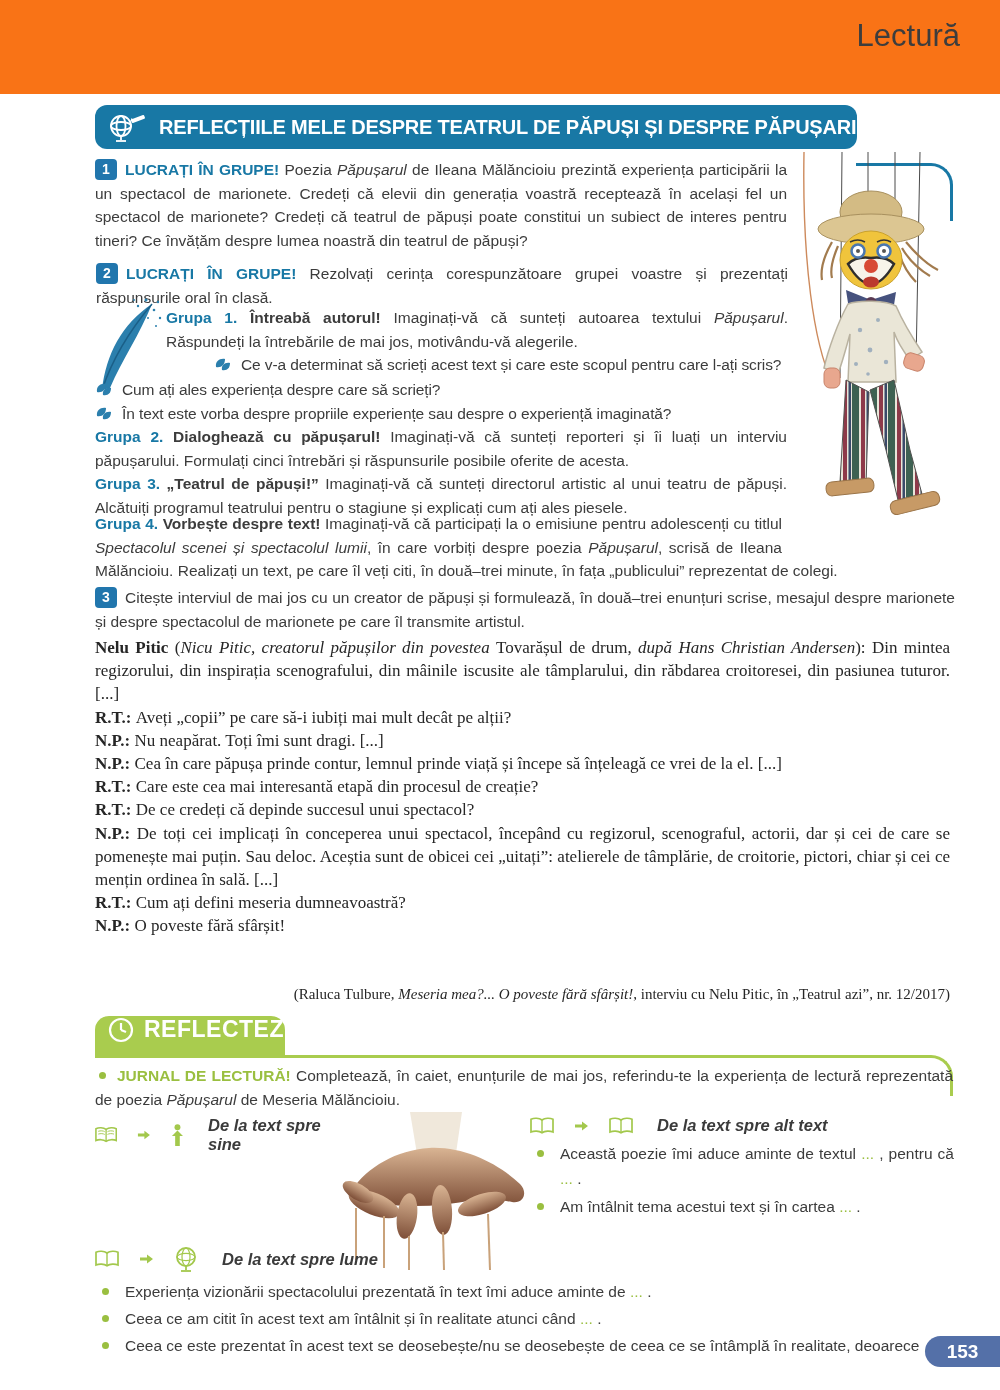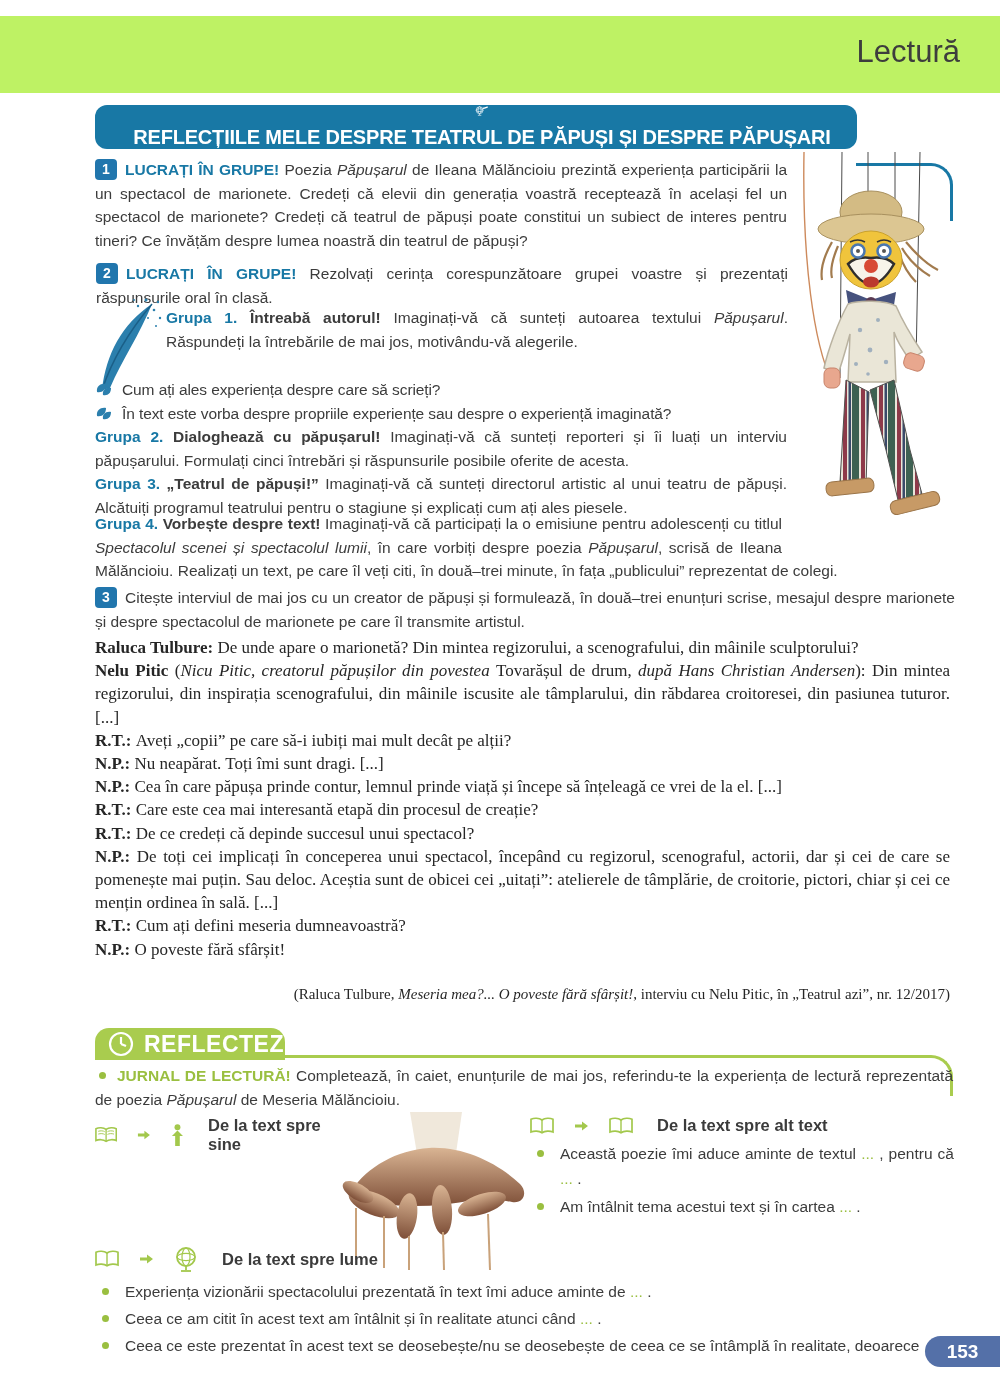--- a/index.html
+++ b/index.html
@@ -1,23 +1,23 @@
 <!DOCTYPE html>
 <html><head>
 <meta charset="utf-8">
 <style>
   html,body{margin:0;padding:0;background:#e8e8e8;}
   .page{position:relative;width:1000px;height:1390px;background:#ffffff;overflow:hidden;
         font-family:"Liberation Sans",sans-serif;color:#3c3c3c;}
   
-  .band{position:absolute;left:0;top:16px;width:1000px;height:77px;background:#bef264;}
+  .band{position:absolute;left:0;top:0;width:1000px;height:94px;background:#f97316;}
   .band-label{position:absolute;right:40px;top:18px;font-size:31px;color:#3d3d3d;}
   
   .banner{position:absolute;left:95px;top:105px;width:762px;height:44px;background:#1878a5;
-          border-radius:12px;display:flex;align-items:center;padding-left:12px;box-sizing:border-box;gap:10px;flex-direction:column;}
+          border-radius:12px;display:flex;align-items:center;padding-left:12px;box-sizing:border-box;gap:10px;}
   .banner-title{color:#ffffff;font-weight:700;font-size:20px;letter-spacing:-0.2px;white-space:nowrap;}
   .bracket{position:absolute;}
   .bracket-blue{left:856px;top:163px;width:94px;height:55px;
      border-top:3px solid #1878a5;border-right:3px solid #1878a5;border-top-right-radius:22px;}
   .bracket-green{left:283px;top:1055px;width:667px;height:38px;
      border-top:3px solid #a9cc4e;border-right:3px solid #a9cc4e;border-top-right-radius:22px;}
   
   .par{position:absolute;font-size:15.5px;line-height:23.5px;text-align:justify;margin:0;}
   .ex1{left:95px;top:158px;width:692px;}
   .ex2{left:96px;top:262px;width:692px;}
@@ -45,31 +45,31 @@
   .feather{position:absolute;left:90px;top:298px;}
   
   .marionette{position:absolute;left:798px;top:152px;}
   
   .interview{position:absolute;left:95px;top:636px;width:855px;
      font-family:"Liberation Serif",serif;font-size:17px;line-height:23.2px;color:#262626;}
   .interview p{margin:0;text-align:justify;}
   .citation{position:absolute;left:95px;top:986px;width:855px;text-align:right;
      font-family:"Liberation Serif",serif;font-size:15px;color:#262626;margin:0;}
   
-  .tab{position:absolute;left:95px;top:1016px;width:190px;height:32px;background:#a9cc4e;
-     border-radius:14px 14px 0 0;display:flex;align-items:center;gap:9px;padding-left:12px;box-sizing:border-box;margin-top:12px;}
+  .tab{position:absolute;left:95px;top:1016px;width:190px;height:42px;background:#a9cc4e;
+     border-radius:14px 14px 0 0;display:flex;align-items:flex-start;gap:9px;padding-left:12px;box-sizing:border-box;}
   .tab-label{color:#ffffff;font-weight:700;font-size:23px;letter-spacing:0.5px;}
   .jurnal{left:95px;top:1064px;width:858px;}
   .gdot-inline{display:inline-block;width:7px;height:7px;border-radius:50%;background:#9abf40;
      margin:0 11px 2px 4px;}
   
   .col{position:absolute;}
   .col-sine{left:95px;top:1116px;width:252px;}
   .col-alt{left:530px;top:1116px;width:424px;}
-  .colhead{display:flex;align-items:center;gap:20px;margin-bottom:6px;}
+  .colhead{display:flex;align-items:center;gap:20px;margin-bottom:6px;font-style:italic;}
   .colhead .hlabel{font-weight:700;font-size:16.5px;color:#3b3b3b;margin-left:4px;}
   .cbullet{position:relative;padding-left:30px;font-size:15.5px;line-height:25px;text-align:justify;margin-bottom:3px;}
   .gdot{position:absolute;left:7px;top:9px;width:7px;height:7px;border-radius:50%;background:#9abf40;}
   .hand{position:absolute;left:322px;top:1112px;}
   .lume{position:absolute;left:95px;top:1246px;width:860px;}
   .lume .cbullet{line-height:27px;margin-bottom:0;}
   .lume .gdot{top:10px;}
   
   .pagebadge{position:absolute;left:925px;top:1336px;width:75px;height:31px;background:#5470a8;
      border-radius:16px 0 0 16px;color:#fff;font-weight:700;font-size:19px;
@@ -171,20 +171,27 @@
       <circle cx="48" cy="8" r="1.2"></circle>
         <circle cx="70" cy="20" r="1.2"></circle>
         <circle cx="58" cy="20" r="1"></circle>
       <circle cx="44" cy="2" r="1"></circle>
         <circle cx="66" cy="28" r="1"></circle>
     </g>
   </svg>
 
   <p class="par grupa1"><span class="tb">Grupa 1. </span><span class="b">Întreabă autorul! </span><span>Imaginați-vă că sunteți autoarea textului </span><span class="i">Păpușarul</span><span>. Răspundeți la întrebările de mai jos, motivându-vă alegerile.</span></p>
 
+  <div class="leafrow lr1">
+    <svg width="18" height="15" viewBox="0 0 18 15">
+      <path d="M2,10 C1,4 6,1 11,2 C11,8 7,11 2,10 Z" fill="#2b7fad"></path>
+      <path d="M8,13 C7,8 11,5 16,6 C16,11 13,14 8,13 Z" fill="#2b7fad"></path>
+    </svg>
+    <span>Ce v-a determinat să scrieți acest text și care este scopul pentru care l-ați scris?</span>
+  </div>
   <div class="leafrow lr2">
     <svg width="18" height="15" viewBox="0 0 18 15">
       <path d="M2,10 C1,4 6,1 11,2 C11,8 7,11 2,10 Z" fill="#2b7fad"></path>
       <path d="M8,13 C7,8 11,5 16,6 C16,11 13,14 8,13 Z" fill="#2b7fad"></path>
     </svg>
     <span>Cum ați ales experiența despre care să scrieți?</span>
   </div>
   <div class="leafrow lr3">
     <svg width="18" height="15" viewBox="0 0 18 15">
       <path d="M2,10 C1,4 6,1 11,2 C11,8 7,11 2,10 Z" fill="#2b7fad"></path>
@@ -193,21 +200,20 @@
     <span>În text este vorba despre propriile experiențe sau despre o experiență imaginată?</span>
   </div>
 
   <p class="par grupa2"><span class="tb">Grupa 2. </span><span class="b">Dialoghează cu păpușarul! </span><span>Imaginați-vă că sunteți reporteri și îi luați un interviu păpușarului. Formulați cinci întrebări și răspunsurile posibile oferite de acesta.</span></p>
   <p class="par grupa3"><span class="tb">Grupa 3. </span><span class="b">„Teatrul de păpuși!” </span><span>Imaginați-vă că sunteți directorul artistic al unui teatru de păpuși. Alcătuiți programul teatrului pentru o stagiune și explicați cum ați ales piesele.</span></p>
   <p class="par grupa4"><span class="fl-sp"></span><span class="tb">Grupa 4. </span><span class="b">Vorbește despre text! </span><span>Imaginați-vă că participați la o emisiune pentru adolescenți cu titlul </span><span class="i">Spectacolul scenei și spectacolul lumii</span><span>, în care vorbiți despre poezia </span><span class="i">Păpușarul</span><span>, scrisă de Ileana Mălăncioiu. Realizați un text, pe care îl veți citi, în două–trei minute, în fața „publicului” reprezentat de colegi.</span></p>
 
   <p class="par ex3"><span class="numbadge">3</span><span>Citește interviul de mai jos cu un creator de păpuși și formulează, în două–trei enunțuri scrise, mesajul despre marionete și despre spectacolul de marionete pe care îl transmite artistul.</span></p>
 
   <div class="interview">
-    <p><span class="b">Raluca Tulbure: </span><span>De unde apare o marionetă? Din mintea regizorului, a scenografului, din mâinile sculptorului?</span></p>
     <p><span class="b">Nelu Pitic </span><span>(</span><span class="i">Nicu Pitic, creatorul păpușilor din povestea </span><span>Tovarășul de drum, </span><span class="i">după Hans Christian Andersen</span><span>): Din mintea regizorului, din inspirația scenografului, din mâinile iscusite ale tâmplarului, din răbdarea croitoresei, din pasiunea tuturor. [...]</span></p>
     <p><span class="b">R.T.: </span><span>Aveți „copii” pe care să-i iubiți mai mult decât pe alții?</span></p>
     <p><span class="b">N.P.: </span><span>Nu neapărat. Toți îmi sunt dragi. [...]</span></p>
     <p><span class="b">N.P.: </span><span>Cea în care păpușa prinde contur, lemnul prinde viață și începe să înțeleagă ce vrei de la el. [...]</span></p>
     <p><span class="b">R.T.: </span><span>Care este cea mai interesantă etapă din procesul de creație?</span></p>
     <p><span class="b">R.T.: </span><span>De ce credeți că depinde succesul unui spectacol?</span></p>
     <p><span class="b">N.P.: </span><span>De toți cei implicați în conceperea unui spectacol, începând cu regizorul, scenograful, actorii, dar și cei de care se pomenește mai puțin. Sau deloc. Aceștia sunt de obicei cei „uitați”: atelierele de tâmplărie, de croitorie, pictori, chiar și cei ce mențin ordinea în sală. [...]</span></p>
     <p><span class="b">R.T.: </span><span>Cum ați defini meseria dumneavoastră?</span></p>
     <p><span class="b">N.P.: </span><span>O poveste fără sfârșit!</span></p>
   </div>

